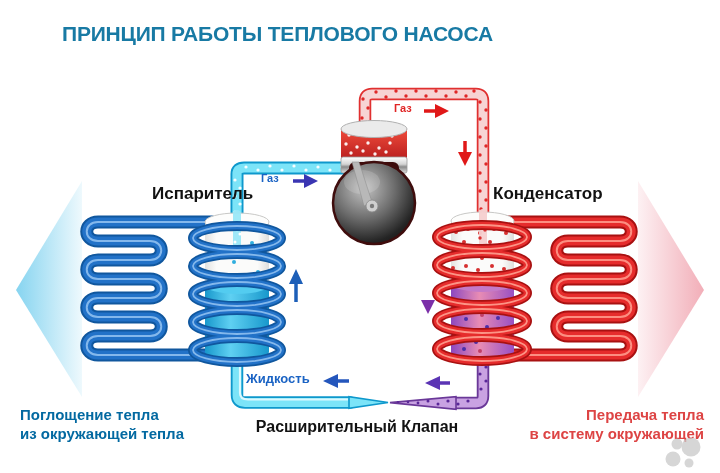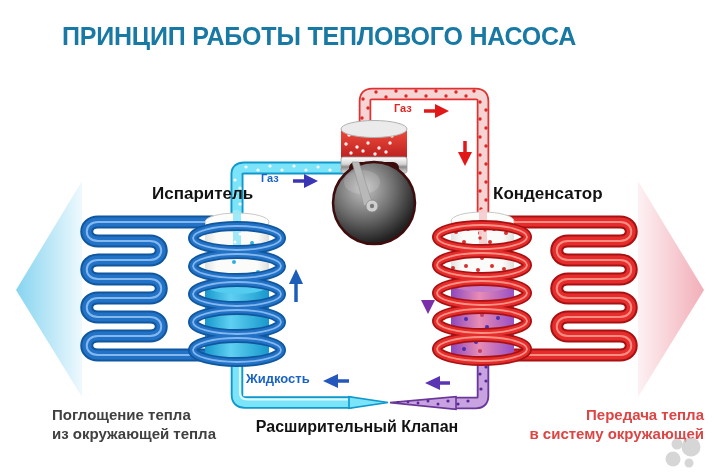--- a/index.html
+++ b/index.html
@@ -1,28 +1,28 @@
 <!DOCTYPE html>
 <html><head>
 <meta charset="utf-8">
 <style>
   html,body{margin:0;padding:0;background:#fff;}
   .canvas{position:relative;width:720px;height:473px;background:#ffffff;overflow:hidden;
           font-family:"Liberation Sans",sans-serif;}
   .diagram-svg{position:absolute;left:0;top:0;}
   .lbl{position:absolute;font-weight:bold;color:#121212;white-space:nowrap;font-size:17px;}
-  .title{position:absolute;left:62px;top:22px;font-size:25px;font-weight:bold;
+  .title{position:absolute;left:62px;top:22px;font-size:21px;font-weight:bold;
          color:#187aa4;letter-spacing:-0.2px;white-space:nowrap;}
   .flow-lbl{position:absolute;font-weight:bold;font-size:11px;white-space:nowrap;}
   .flow-blue{color:#1a63c4;}
   .flow-red{color:#e02525;}
   .valve-lbl{position:absolute;left:252px;top:418px;width:210px;text-align:center;
              font-weight:bold;font-size:16px;color:#121212;}
   .caption{position:absolute;font-size:15px;font-weight:bold;line-height:19px;}
-  .caption-left{left:20px;top:405px;color:#404040;text-align:left;margin-left:32px;}
+  .caption-left{left:20px;top:405px;color:#0369a1;text-align:left;}
   .caption-right{right:16px;top:405px;color:#dd4444;text-align:right;}
   .watermark{position:absolute;right:4px;top:434px;display:flex;align-items:center;
              gap:18px;opacity:0.75;z-index:5;flex-direction:column;}
   .watermark-text{font-size:26px;font-weight:bold;color:#c9c9c9;}
 </style>
 </head>
 <body>
 
 <div class="canvas">
 

